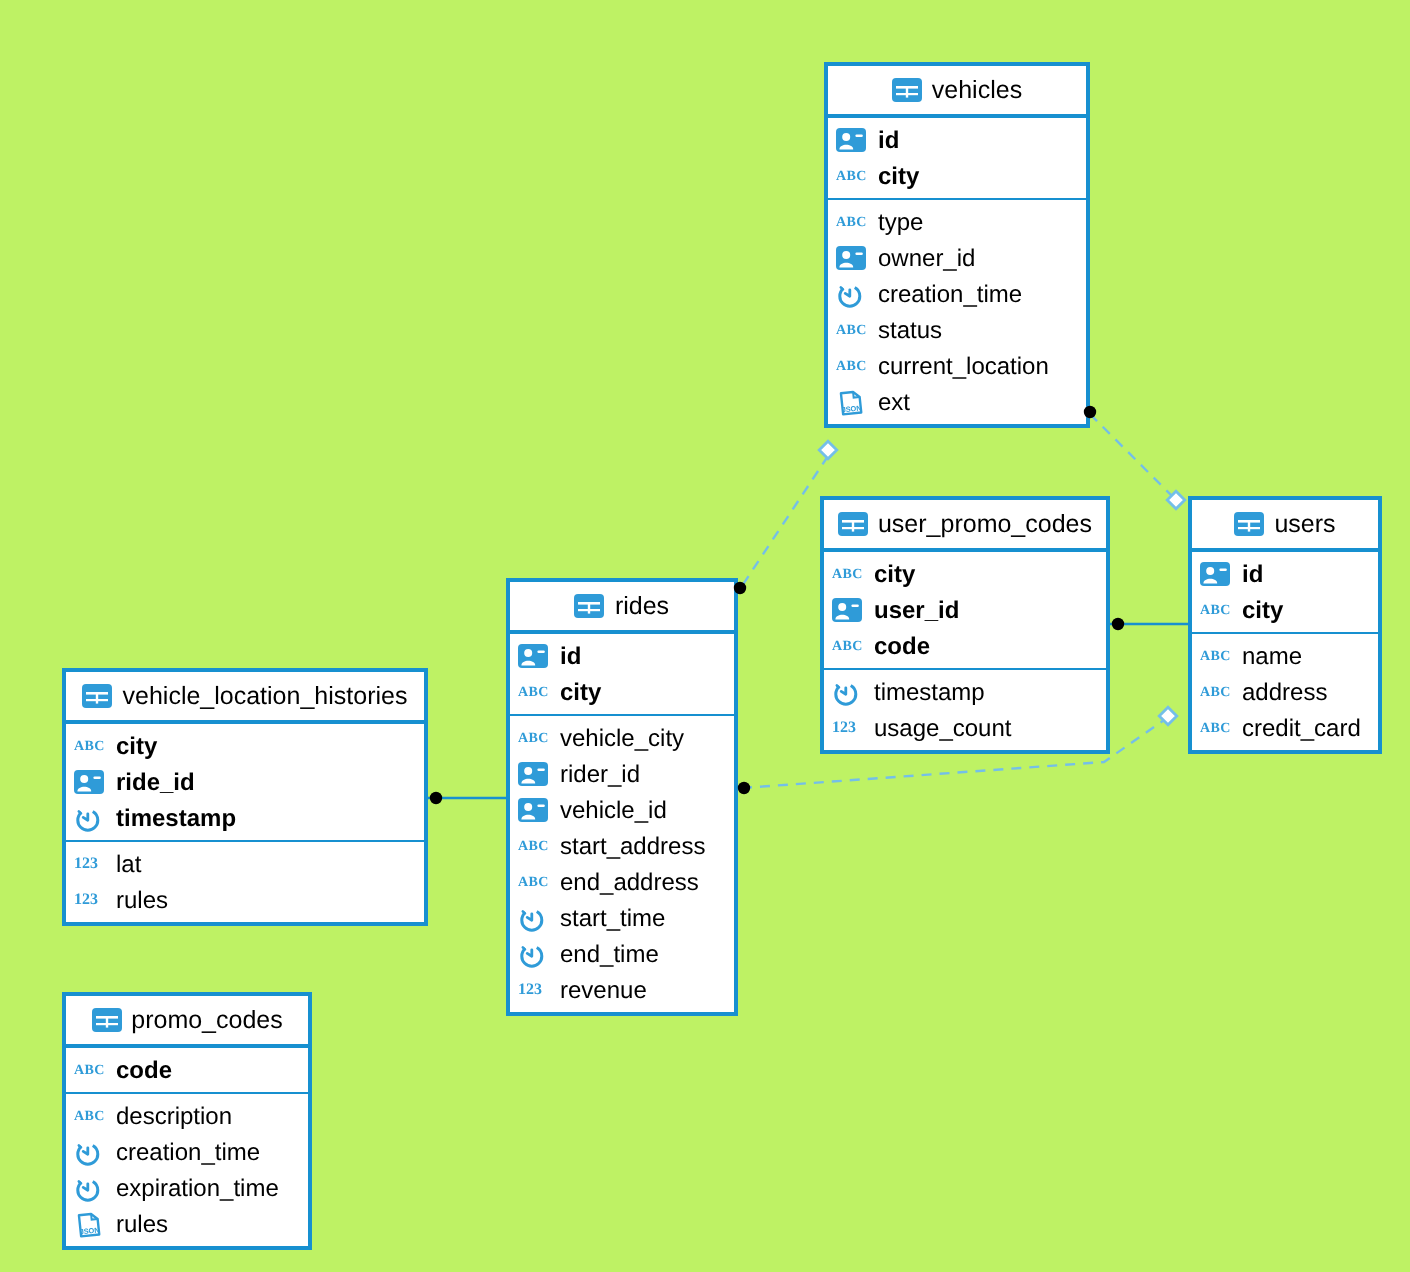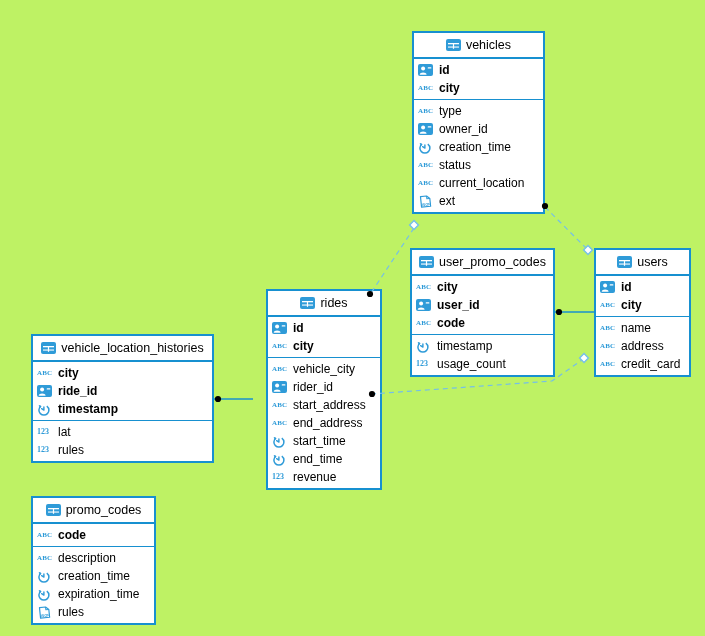--- a/index.html
+++ b/index.html
@@ -241,21 +241,21 @@
             <span class="col-label">address</span>
           </div>
           <div class="erd-row">
             <span class="col-icon">
               <span class="ticon">ABC</span>
             </span>
             <span class="col-label">credit_card</span>
           </div>
         </div>
       </div>
-      <div class="erd-table" style="left: 266px; top: 289px; width: 116px;">
+      <div class="erd-table" style="left: 253px; top: 289px; width: 116px;">
     <div class="erd-header">
       <span class="hdr-icon">
             <svg width="15" height="12" viewBox="0 0 15 12">
               <rect width="15" height="12" rx="2" fill="var(--icon,#2f9bd8)"></rect>
               <rect x="2" y="4" width="11" height="1.3" fill="#fff"></rect>
               <rect x="2" y="7.5" width="11" height="1.1" fill="#fff"></rect>
               <rect x="6.9" y="4" width="1.2" height="5.8" fill="#fff"></rect>
             </svg>
           </span>
       <span class="tbl-name">rides</span>
@@ -289,20 +289,31 @@
           <div class="erd-row">
             <span class="col-icon">
               <svg width="15" height="12" viewBox="0 0 15 12">
                 <rect width="15" height="12" rx="2" fill="var(--icon,#2f9bd8)"></rect>
                 <circle cx="5.1" cy="4.5" r="2" fill="#fff"></circle>
                 <path d="M1.7 10.7 C1.7 7.6 8.6 7.6 8.6 10.7 Z" fill="#fff"></path>
                 <rect x="9.7" y="3.2" width="3.7" height="1.3" rx="0.6" fill="#fff"></rect>
               </svg>
             </span>
             <span class="col-label">rider_id</span>
+          </div>
+          <div class="erd-row">
+            <span class="col-icon">
+              <svg width="15" height="12" viewBox="0 0 15 12">
+                <rect width="15" height="12" rx="2" fill="var(--icon,#2f9bd8)"></rect>
+                <circle cx="5.1" cy="4.5" r="2" fill="#fff"></circle>
+                <path d="M1.7 10.7 C1.7 7.6 8.6 7.6 8.6 10.7 Z" fill="#fff"></path>
+                <rect x="9.7" y="3.2" width="3.7" height="1.3" rx="0.6" fill="#fff"></rect>
+              </svg>
+            </span>
+            <span class="col-label">vehicle_id</span>
           </div>
           <div class="erd-row">
             <span class="col-icon">
               <span class="ticon">ABC</span>
             </span>
             <span class="col-label">start_address</span>
           </div>
           <div class="erd-row">
             <span class="col-icon">
               <span class="ticon">ABC</span>

